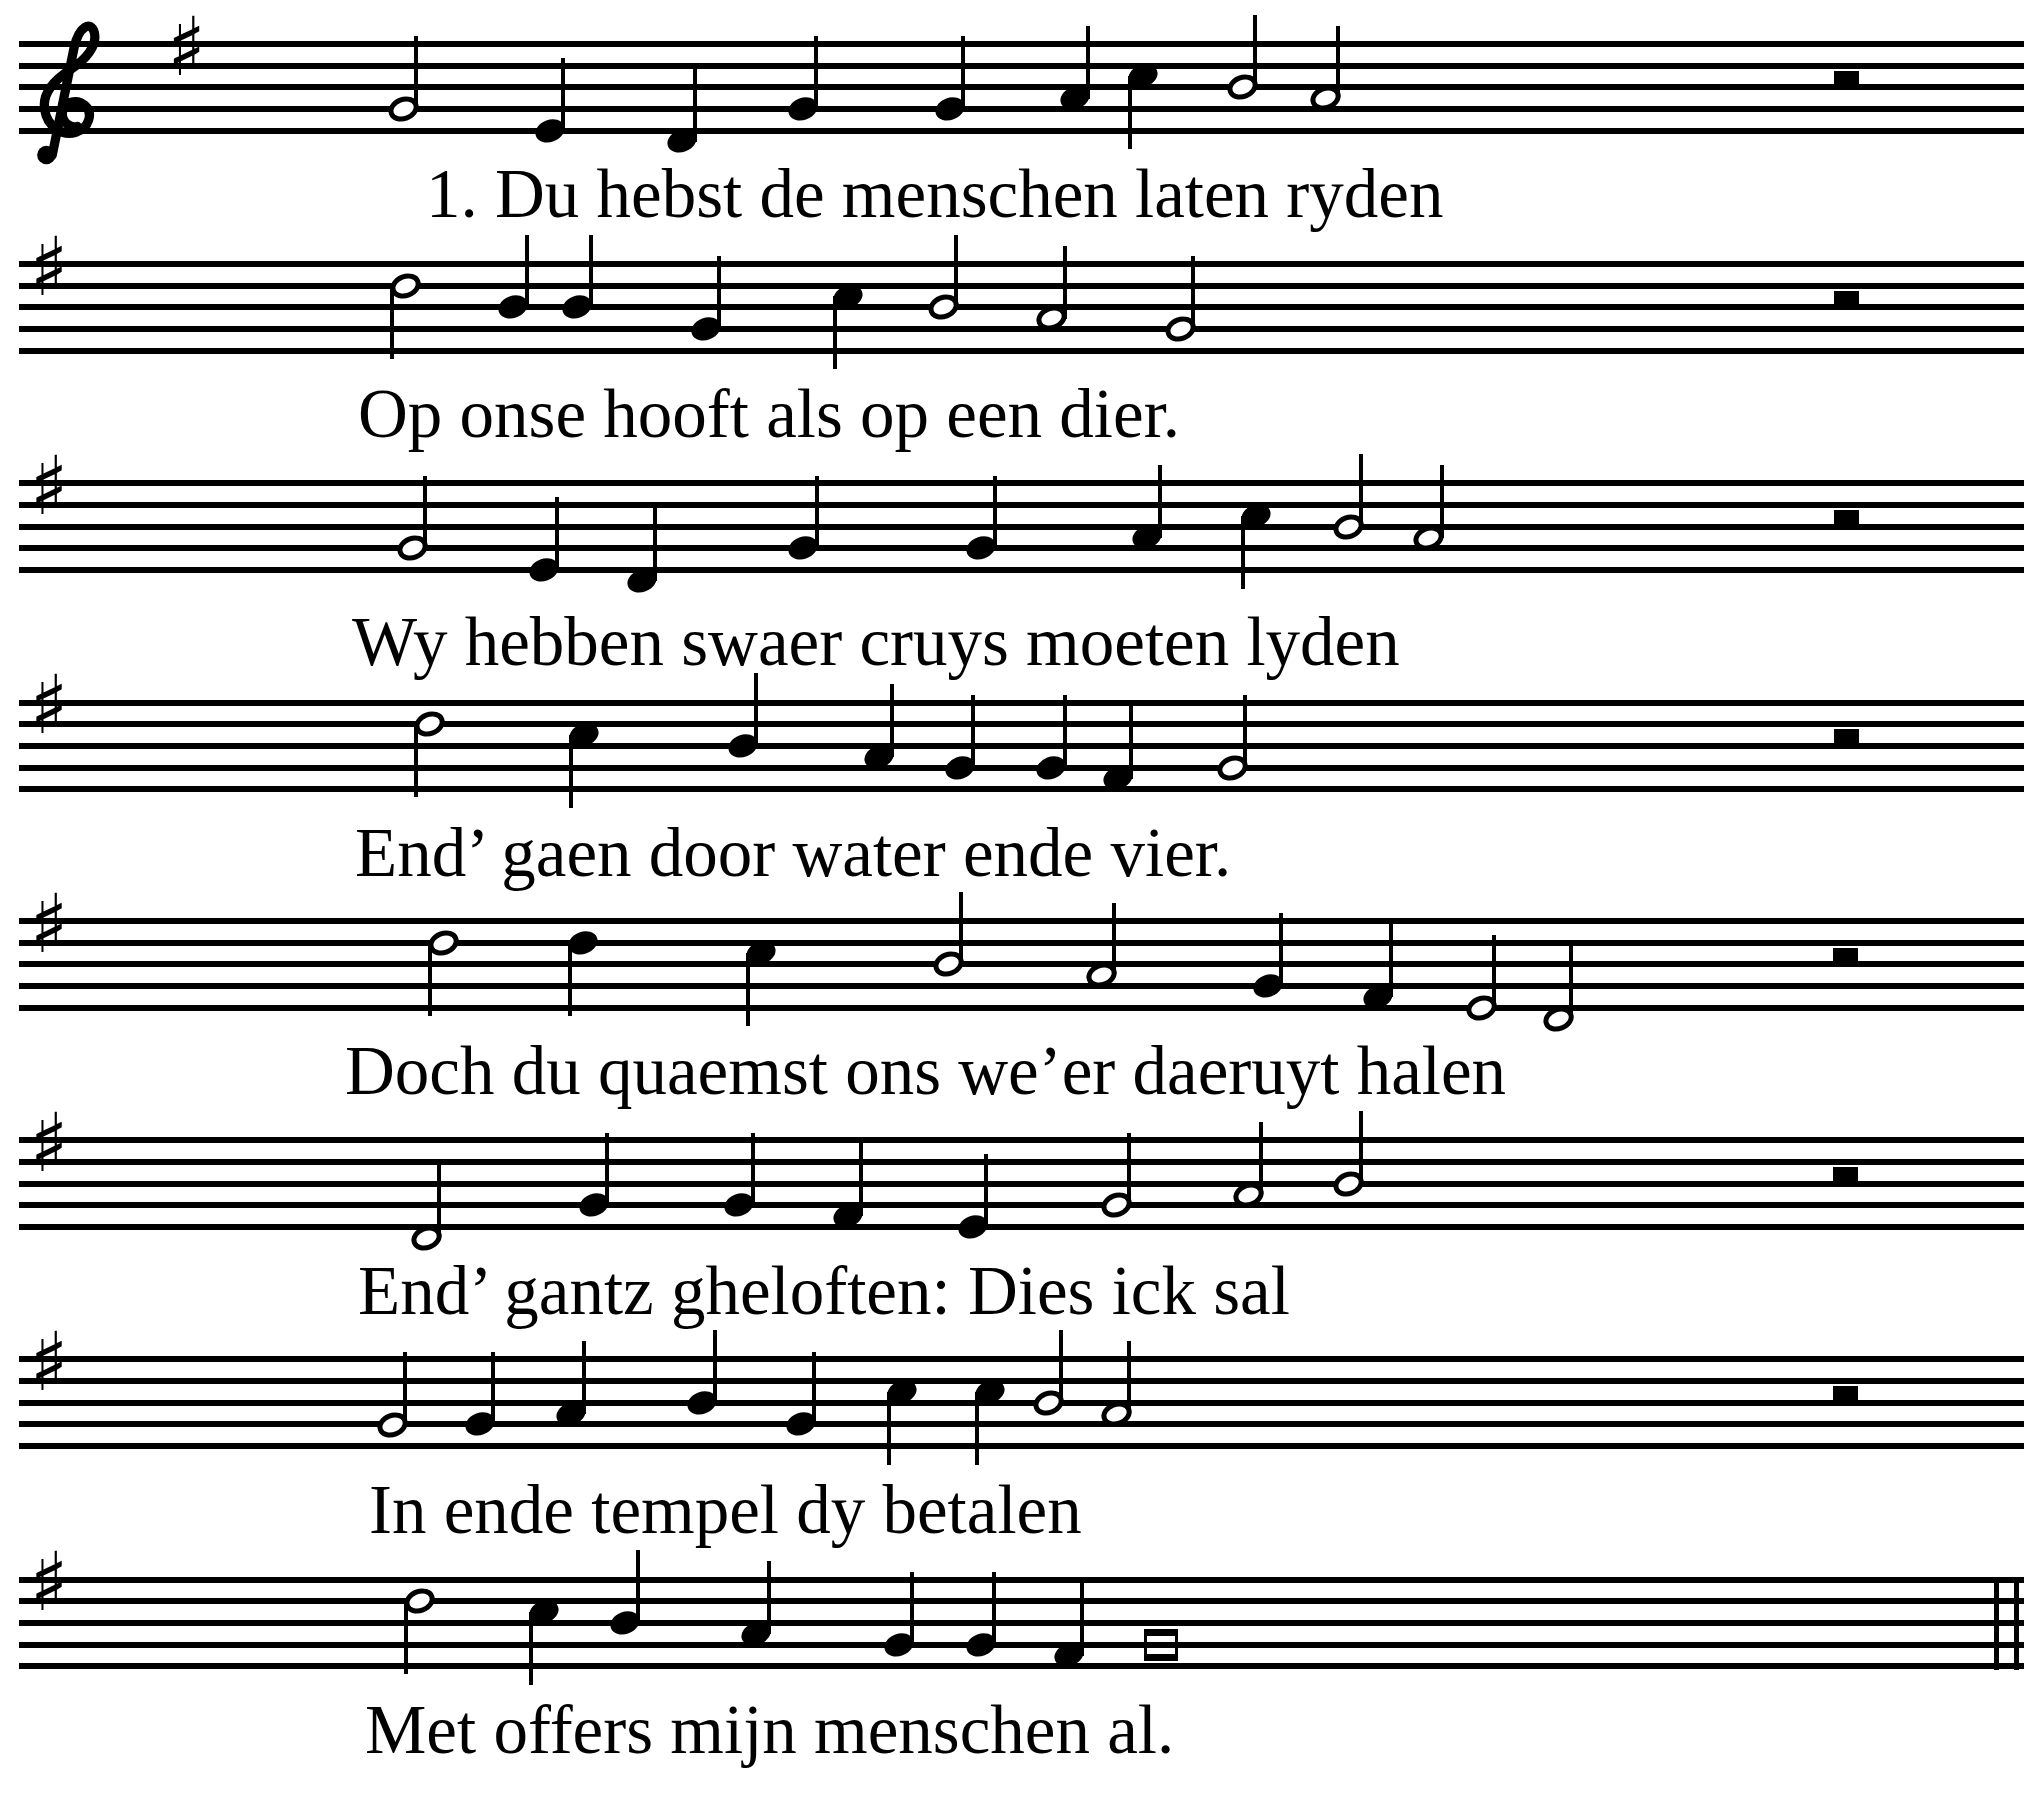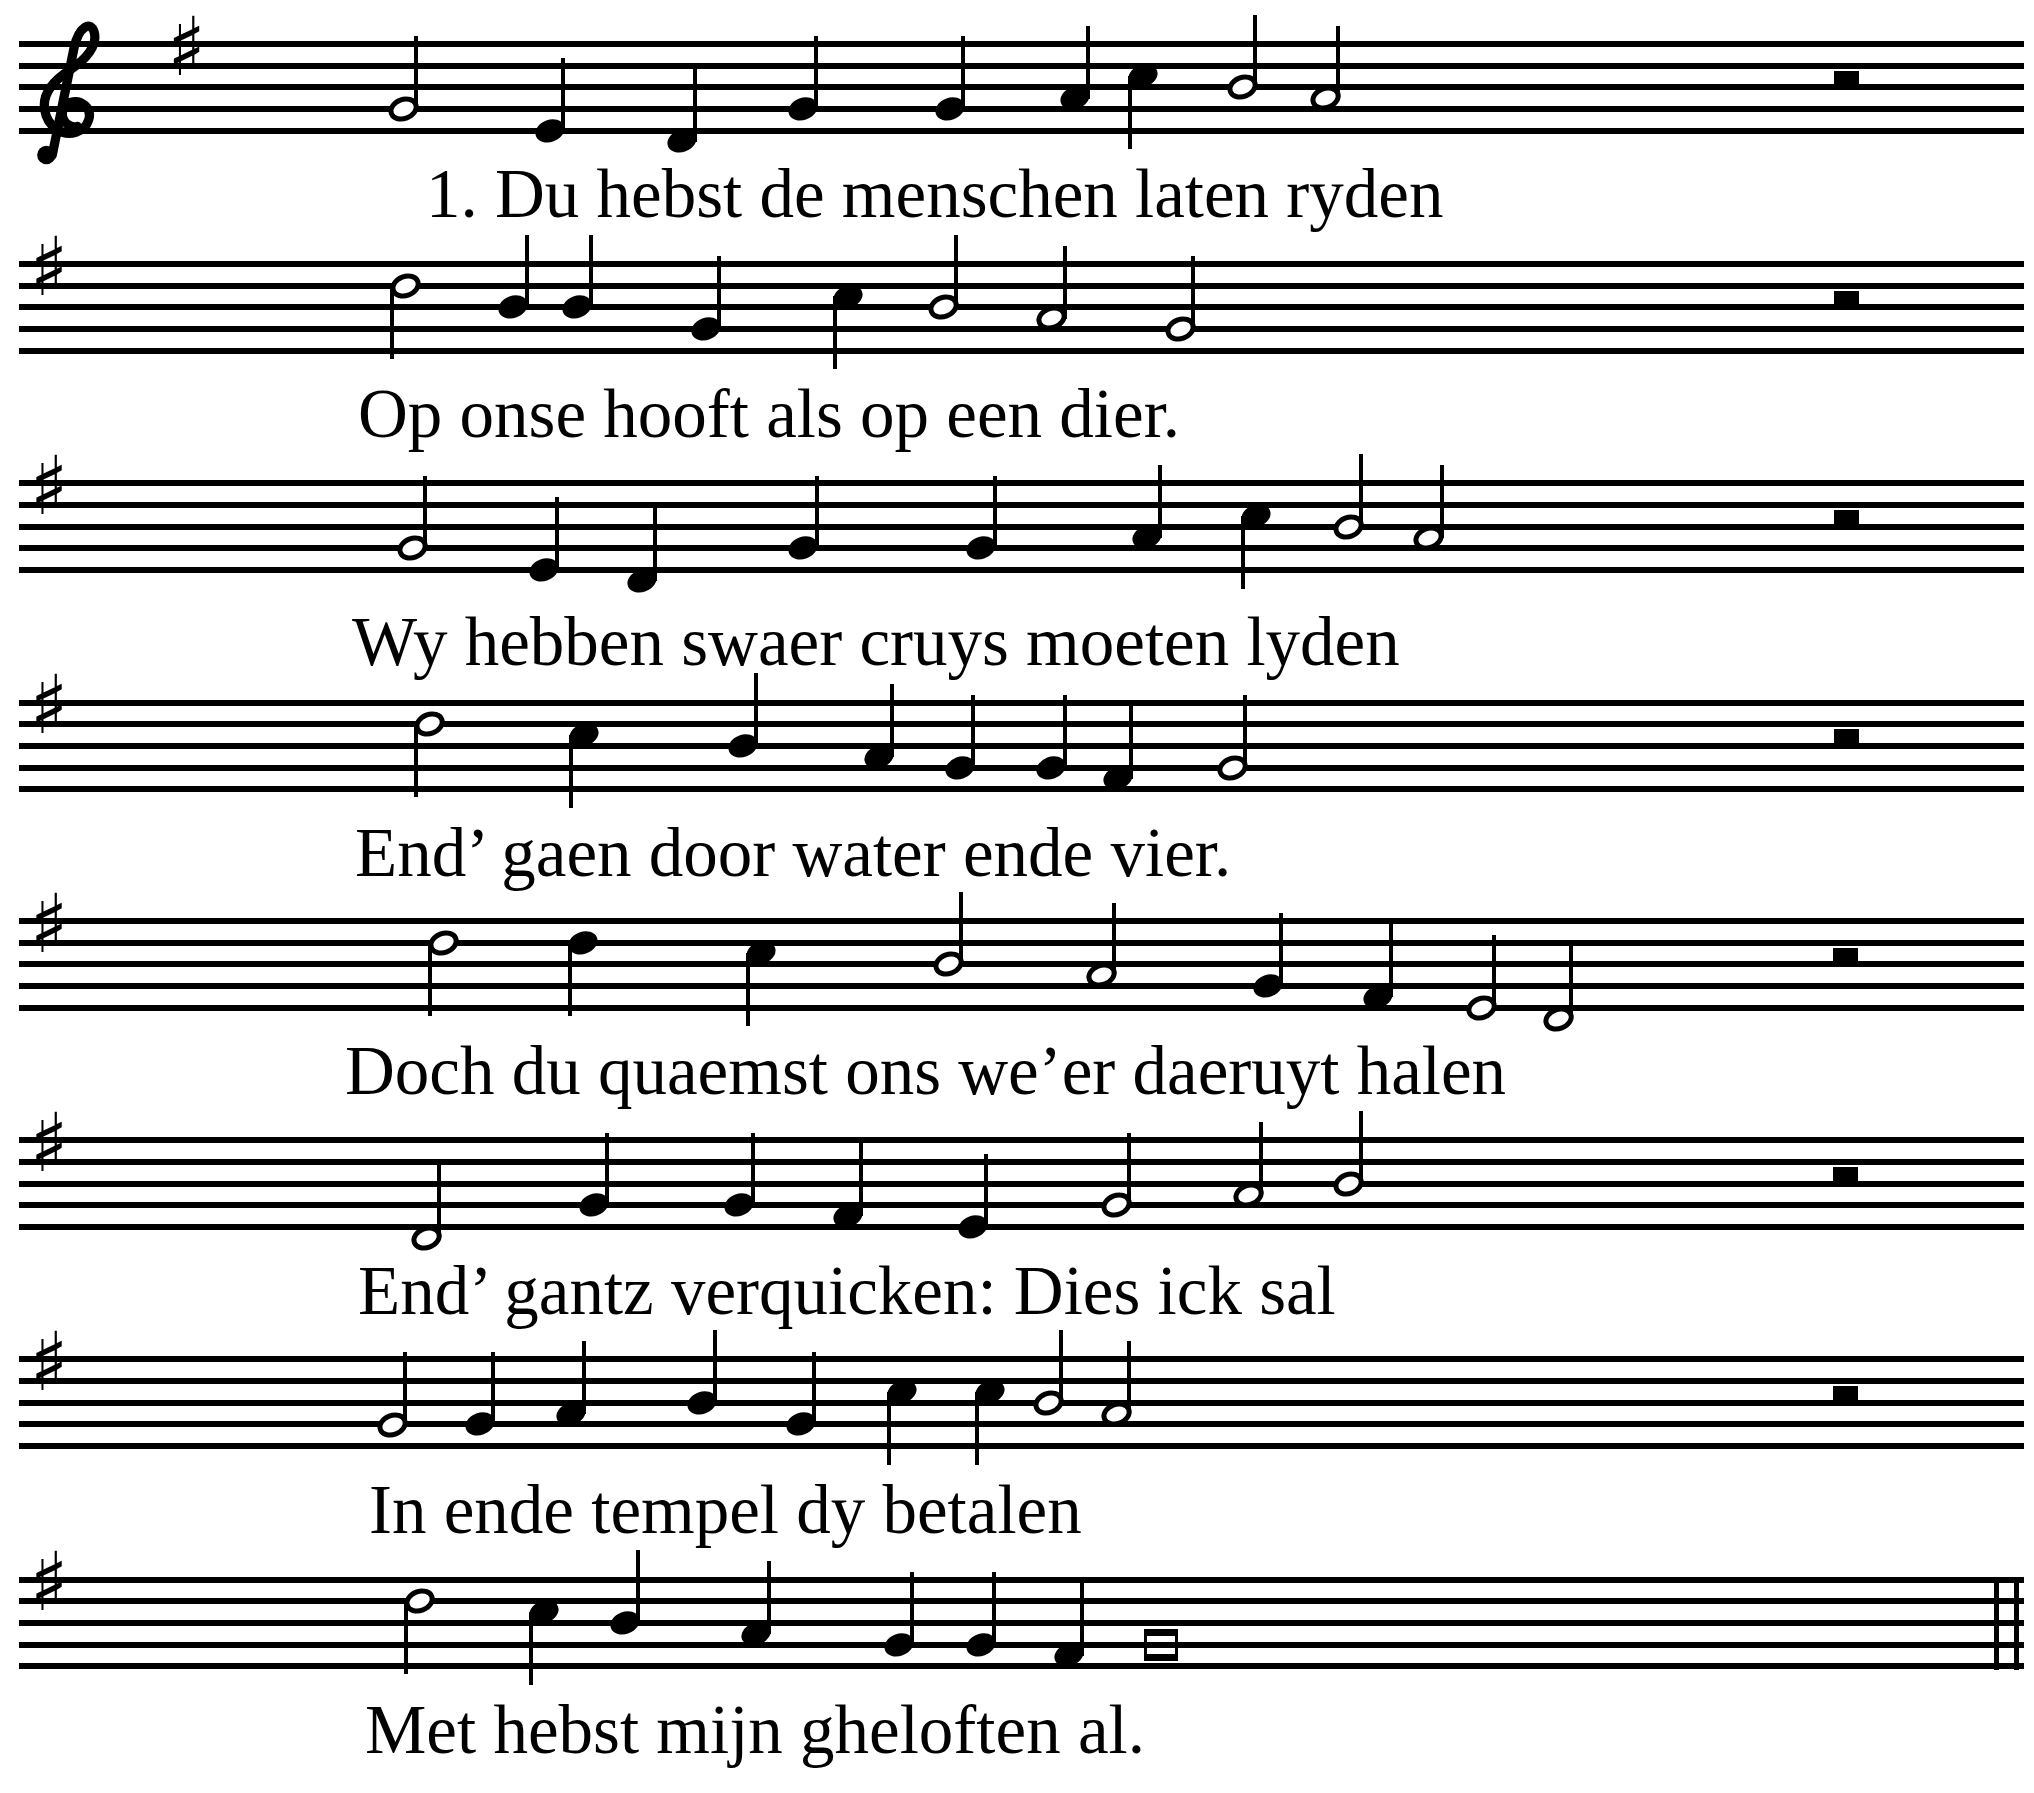--- a/index.html
+++ b/index.html
@@ -166,21 +166,21 @@
     <div class="stem" style="position: absolute; left: 859px; top: 1143px; height: 73px;"></div>
     <div class="head q" style="position: absolute; left: 958px; top: 1216px;"></div>
     <div class="stem" style="position: absolute; left: 984px; top: 1154px; height: 73px;"></div>
     <div class="head h" style="position: absolute; left: 1101px; top: 1193px;"></div>
     <div class="stem" style="position: absolute; left: 1127px; top: 1133px; height: 73px;"></div>
     <div class="head h" style="position: absolute; left: 1233px; top: 1183px;"></div>
     <div class="stem" style="position: absolute; left: 1259px; top: 1122px; height: 73px;"></div>
     <div class="head h" style="position: absolute; left: 1333px; top: 1172px;"></div>
     <div class="stem" style="position: absolute; left: 1359px; top: 1111px; height: 73px;"></div>
     <div class="rest" style="position: absolute; left: 1833px; top: 1167px;"></div>
-    <div class="lyric" style="position: absolute; left: 358px; top: 1257px;">End’ gantz verquicken: Dies ick sal</div>
+    <div class="lyric" style="position: absolute; left: 358px; top: 1257px;">End’ gantz gheloften: Dies ick sal</div>
     <div class="sline" style="position: absolute; left: 18.6px; width: 2005px; top: 1356px;"></div>
     <div class="sline" style="position: absolute; left: 18.6px; width: 2005px; top: 1378px;"></div>
     <div class="sline" style="position: absolute; left: 18.6px; width: 2005px; top: 1400px;"></div>
     <div class="sline" style="position: absolute; left: 18.6px; width: 2005px; top: 1421px;"></div>
     <div class="sline" style="position: absolute; left: 18.6px; width: 2005px; top: 1443px;"></div>
     <div class="sharp" style="position: absolute; left: 29.5px; top: 1322px;">♯</div>
     <div class="head h" style="position: absolute; left: 377px; top: 1413px;"></div>
     <div class="stem" style="position: absolute; left: 403px; top: 1352px; height: 73px;"></div>
     <div class="head q" style="position: absolute; left: 465px; top: 1413px;"></div>
     <div class="stem" style="position: absolute; left: 491px; top: 1352px; height: 73px;"></div>
@@ -216,15 +216,15 @@
     <div class="stem" style="position: absolute; left: 767px; top: 1561px; height: 73px;"></div>
     <div class="head q" style="position: absolute; left: 884px; top: 1634px;"></div>
     <div class="stem" style="position: absolute; left: 910px; top: 1572px; height: 73px;"></div>
     <div class="head q" style="position: absolute; left: 966px; top: 1634px;"></div>
     <div class="stem" style="position: absolute; left: 992px; top: 1572px; height: 73px;"></div>
     <div class="head q" style="position: absolute; left: 1054px; top: 1644px;"></div>
     <div class="stem" style="position: absolute; left: 1080px; top: 1583px; height: 73px;"></div>
     <div class="brv" style="position: absolute; left: 1144px; top: 1629px; width: 34px; height: 32px;"></div>
     <div class="fbar" style="position: absolute; left: 1994px; top: 1577px; height: 93px;"></div>
     <div class="fbar" style="position: absolute; left: 2014px; top: 1577px; height: 93px;"></div>
-    <div class="lyric" style="position: absolute; left: 365px; top: 1696px;">Met hebst mijn gheloften al.</div>
+    <div class="lyric" style="position: absolute; left: 365px; top: 1696px;">Met offers mijn menschen al.</div>
   </div>
 
 
 </body></html>

